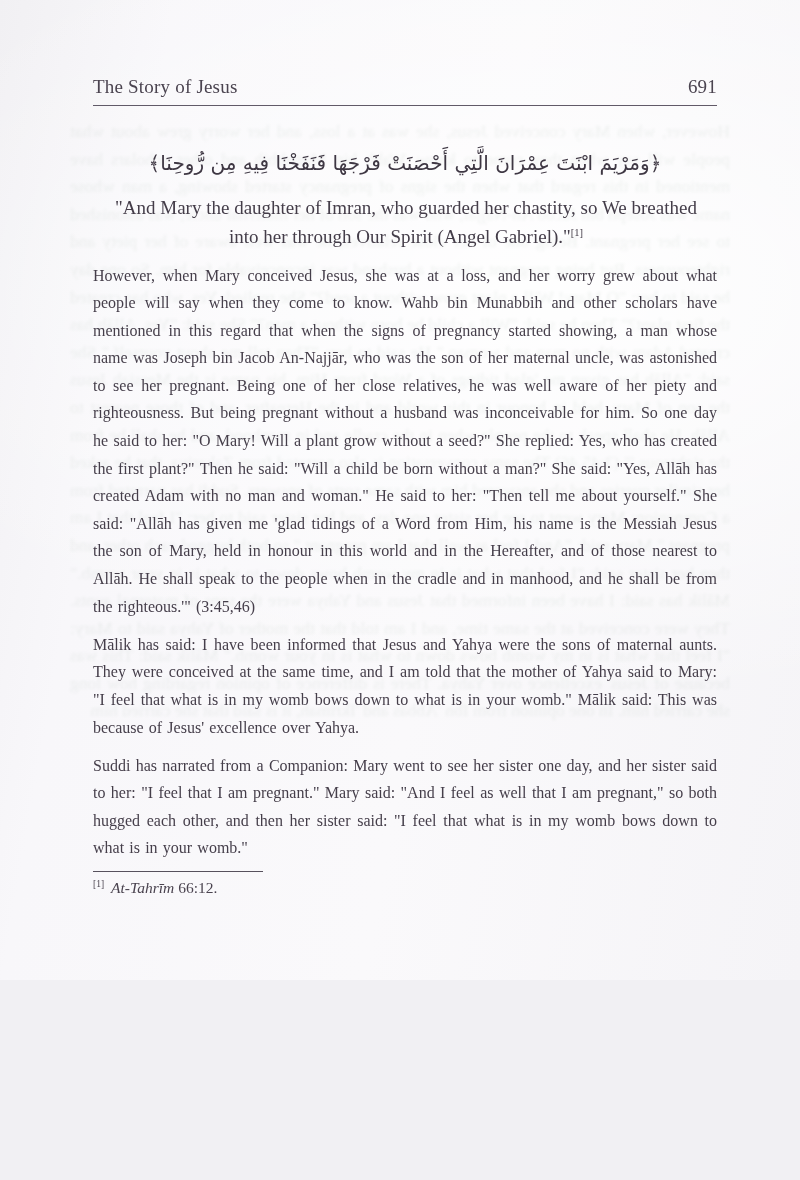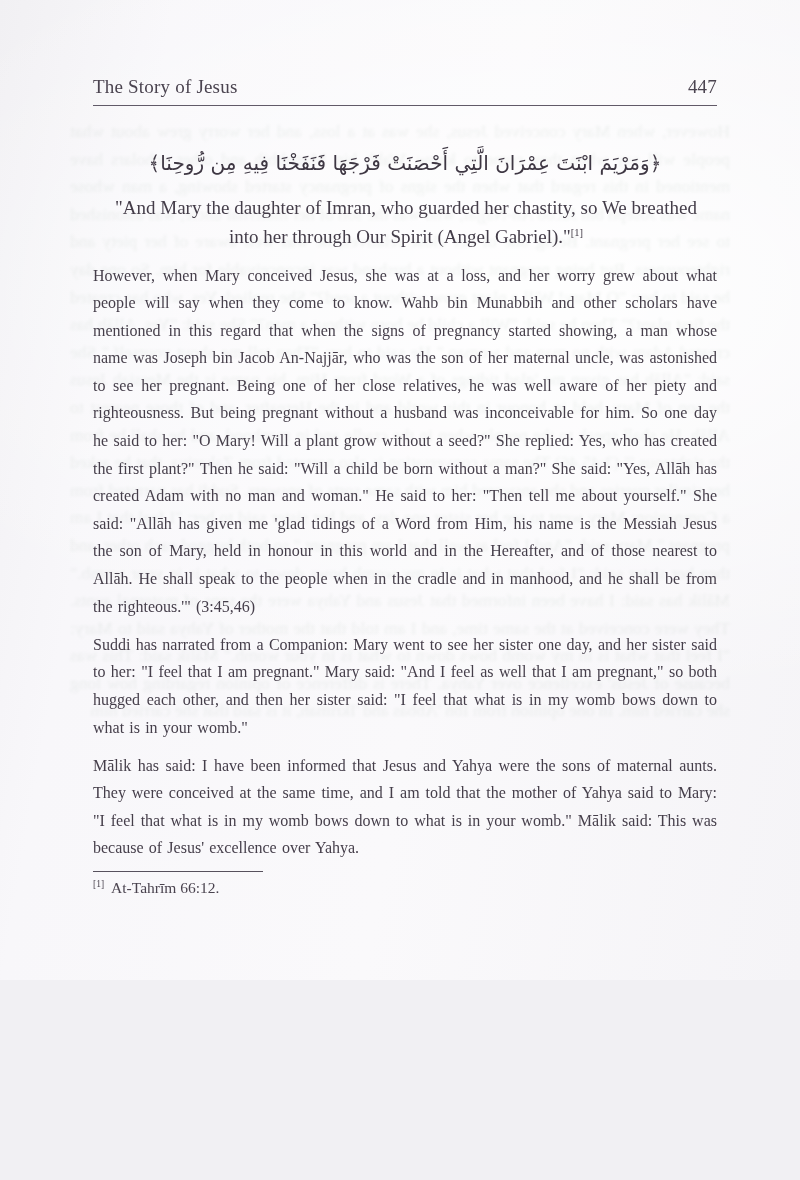--- a/index.html
+++ b/index.html
@@ -102,51 +102,52 @@
     border-top: 1.6px solid #57515d;
   }
 
   .footnote {
     margin-top: 7px;
     font-size: 15.5px;
     color: #4a434f;
   }
 
   .footnote .src {
+    font-style: italic;
   }
 
   .footnote sup {
     margin-right: 7px;
     font-size: 9.5px;
   }
 </style>
 </head>
 <body>
 
 <div class="scan">
 
   <div class="ghost" aria-hidden="true">However, when Mary conceived Jesus, she was at a loss, and her worry grew about what people will say when they come to know. Wahb bin Munabbih and other scholars have mentioned in this regard that when the signs of pregnancy started showing, a man whose name was Joseph bin Jacob An-Najjār, who was the son of her maternal uncle, was astonished to see her pregnant. Being one of her close relatives, he was well aware of her piety and righteousness. But being pregnant without a husband was inconceivable for him. So one day he said to her: "O Mary! Will a plant grow without a seed?" She replied: Yes, who has created the first plant?" Then he said: "Will a child be born without a man?" She said: "Yes, Allāh has created Adam with no man and woman." He said to her: "Then tell me about yourself." She said: "Allāh has given me 'glad tidings of a Word from Him, his name is the Messiah Jesus the son of Mary, held in honour in this world and in the Hereafter, and of those nearest to Allāh. He shall speak to the people when in the cradle and in manhood, and he shall be from the righteous.'" (3:45,46) The same conversation is also narrated from Zakariya, that he asked her similar queries and she answered him with same sorts of answers. Suddi has narrated from a Companion: Mary went to see her sister one day, and her sister said to her: "I feel that I am pregnant." Mary said: "And I feel as well that I am pregnant," so both hugged each other, and then her sister said: "I feel that what is in my womb bows down to what is in your womb." Mālik has said: I have been informed that Jesus and Yahya were the sons of maternal aunts. They were conceived at the same time, and I am told that the mother of Yahya said to Mary: "I feel that what is in my womb bows down to what is in your womb." Mālik said: This was because of Jesus' excellence over Yahya. There is difference of opinion regarding how long she carried him. In one opinion from Ibn 'Abbās and 'Ikrimah, it is said that she carried him</div>
 
   <div class="content">
 
     <div class="running-head">
       <span>The Story of Jesus</span>
-      <span>447</span>
+      <span>691</span>
     </div>
 
     <div class="verse-arabic">﴿وَمَرْيَمَ ابْنَتَ عِمْرَانَ الَّتِي أَحْصَنَتْ فَرْجَهَا فَنَفَخْنَا فِيهِ مِن رُّوحِنَا﴾</div>
 
     <div class="verse-translation">
       <span>"And Mary the daughter of Imran, who guarded her chastity, so We breathed into her through Our Spirit (Angel Gabriel)."</span><sup>[1]</sup>
     </div>
 
     <div class="body-text">
       <p>However, when Mary conceived Jesus, she was at a loss, and her worry grew about what people will say when they come to know. Wahb bin Munabbih and other scholars have mentioned in this regard that when the signs of pregnancy started showing, a man whose name was Joseph bin Jacob An-Najjār, who was the son of her maternal uncle, was astonished to see her pregnant. Being one of her close relatives, he was well aware of her piety and righteousness. But being pregnant without a husband was inconceivable for him. So one day he said to her: "O Mary! Will a plant grow without a seed?" She replied: Yes, who has created the first plant?" Then he said: "Will a child be born without a man?" She said: "Yes, Allāh has created Adam with no man and woman." He said to her: "Then tell me about yourself." She said: "Allāh has given me 'glad tidings of a Word from Him, his name is the Messiah Jesus the son of Mary, held in honour in this world and in the Hereafter, and of those nearest to Allāh. He shall speak to the people when in the cradle and in manhood, and he shall be from the righteous.'" (3:45,46)</p>
+      <p>Mālik has said: I have been informed that Jesus and Yahya were the sons of maternal aunts. They were conceived at the same time, and I am told that the mother of Yahya said to Mary: "I feel that what is in my womb bows down to what is in your womb." Mālik said: This was because of Jesus' excellence over Yahya.</p>
       <p>Suddi has narrated from a Companion: Mary went to see her sister one day, and her sister said to her: "I feel that I am pregnant." Mary said: "And I feel as well that I am pregnant," so both hugged each other, and then her sister said: "I feel that what is in my womb bows down to what is in your womb."</p>
-      <p>Mālik has said: I have been informed that Jesus and Yahya were the sons of maternal aunts. They were conceived at the same time, and I am told that the mother of Yahya said to Mary: "I feel that what is in my womb bows down to what is in your womb." Mālik said: This was because of Jesus' excellence over Yahya.</p>
     </div>
 
     <div class="footnote-rule"></div>
 
     <div class="footnote">
       <sup>[1]</sup><span class="src">At-Tahrīm</span>
       <span>66:12.</span>
     </div>
 
   </div>

